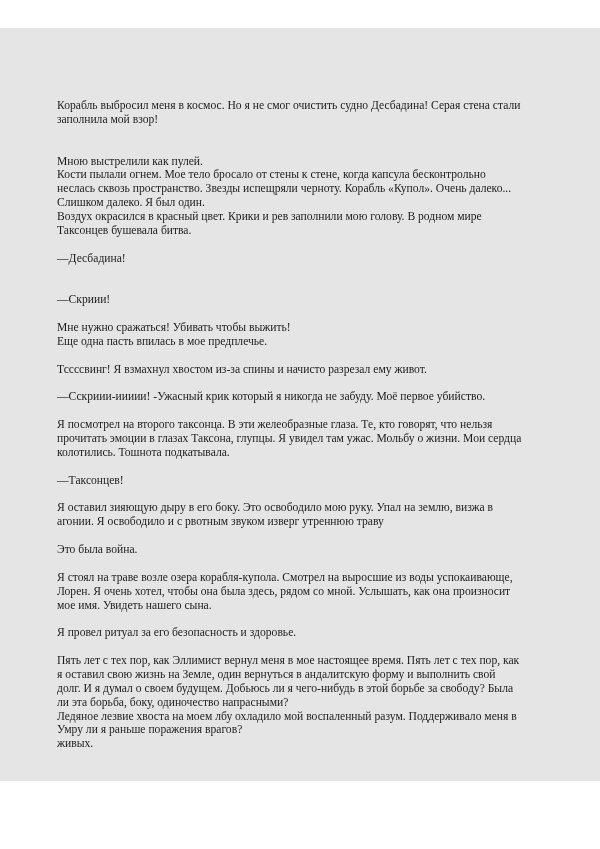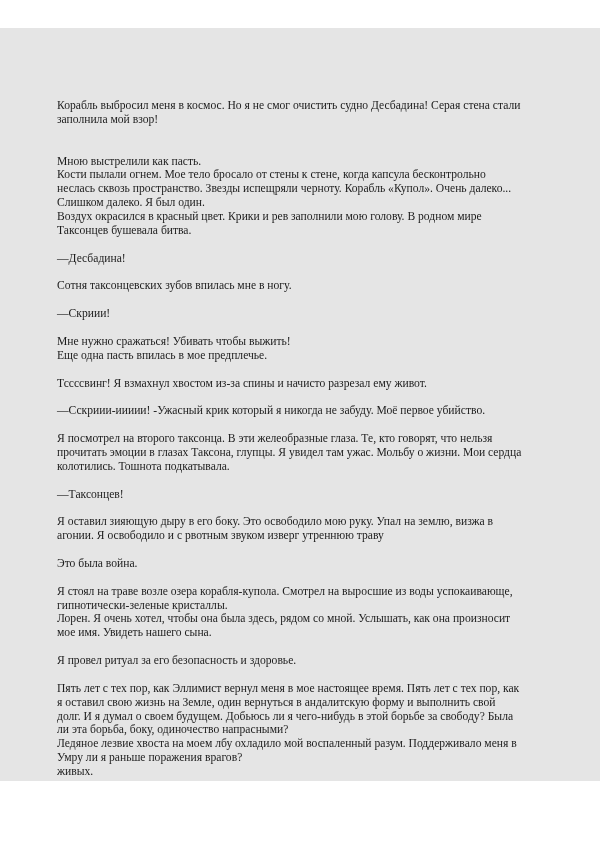--- a/index.html
+++ b/index.html
@@ -50,37 +50,34 @@
 
     <div>
       <span class="line">Корабль выбросил меня в космос. Но я не смог очистить судно Десбадина! Серая стена стали</span>
       <span class="line">заполнила мой взор!</span>
     </div>
     <span class="blank"></span>
 
     <span class="blank"></span>
 
     <div>
-      <span class="line">Мною выстрелили как пасть.</span>
+      <span class="line">Мною выстрелили как пулей.</span>
       <span class="line">Кости пылали огнем. Мое тело бросало от стены к стене, когда капсула бесконтрольно</span>
       <span class="line">неслась сквозь пространство. Звезды испещряли черноту. Корабль «Купол». Очень далеко...</span>
       <span class="line">Слишком далеко. Я был один.</span>
       <span class="line">Воздух окрасился в красный цвет. Крики и рев заполнили мою голову. В родном мире</span>
       <span class="line">Таксонцев бушевала битва.</span>
     </div>
     <span class="blank"></span>
 
     <div>
       <span class="line">—Десбадина!</span>
     </div>
     <span class="blank"></span>
 
-    <div>
-      <span class="line">Сотня таксонцевских зубов впилась мне в ногу.</span>
-    </div>
     <span class="blank"></span>
 
     <div>
       <span class="line">—Скриии!</span>
     </div>
     <span class="blank"></span>
 
     <div>
       <span class="line">Мне нужно сражаться! Убивать чтобы выжить!</span>
       <span class="line">Еще одна пасть впилась в мое предплечье.</span>
@@ -115,21 +112,20 @@
     </div>
     <span class="blank"></span>
 
     <div>
       <span class="line">Это была война.</span>
     </div>
     <span class="blank"></span>
 
     <div>
       <span class="line">Я стоял на траве возле озера корабля-купола. Смотрел на выросшие из воды успокаивающе,</span>
-      <span class="line">гипнотически-зеленые кристаллы.</span>
       <span class="line">Лорен. Я очень хотел, чтобы она была здесь, рядом со мной. Услышать, как она произносит</span>
       <span class="line">мое имя. Увидеть нашего сына.</span>
     </div>
     <span class="blank"></span>
 
     <div>
       <span class="line">Я провел ритуал за его безопасность и здоровье.</span>
     </div>
     <span class="blank"></span>
 

